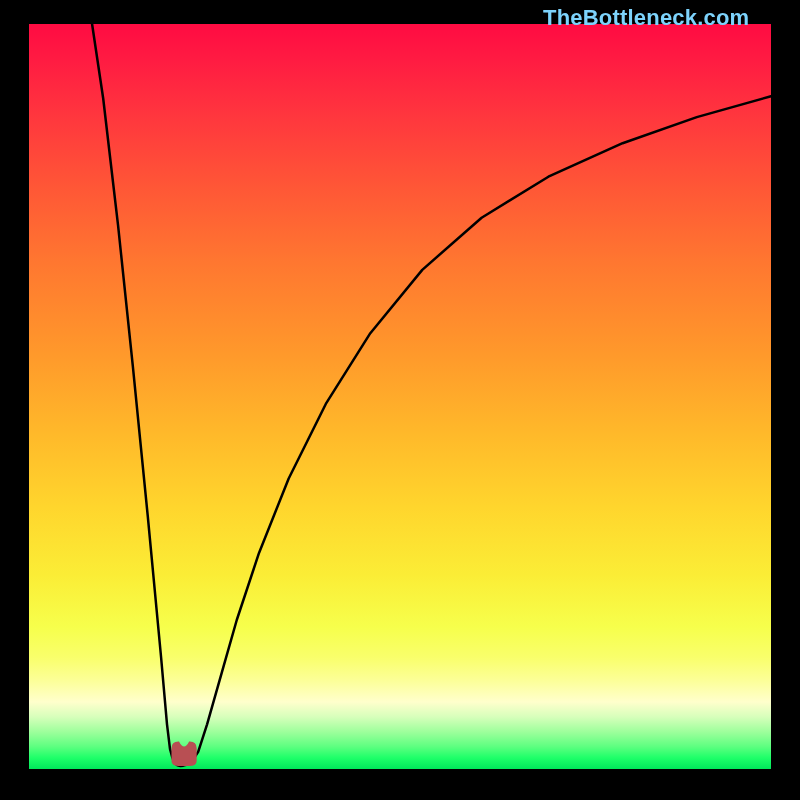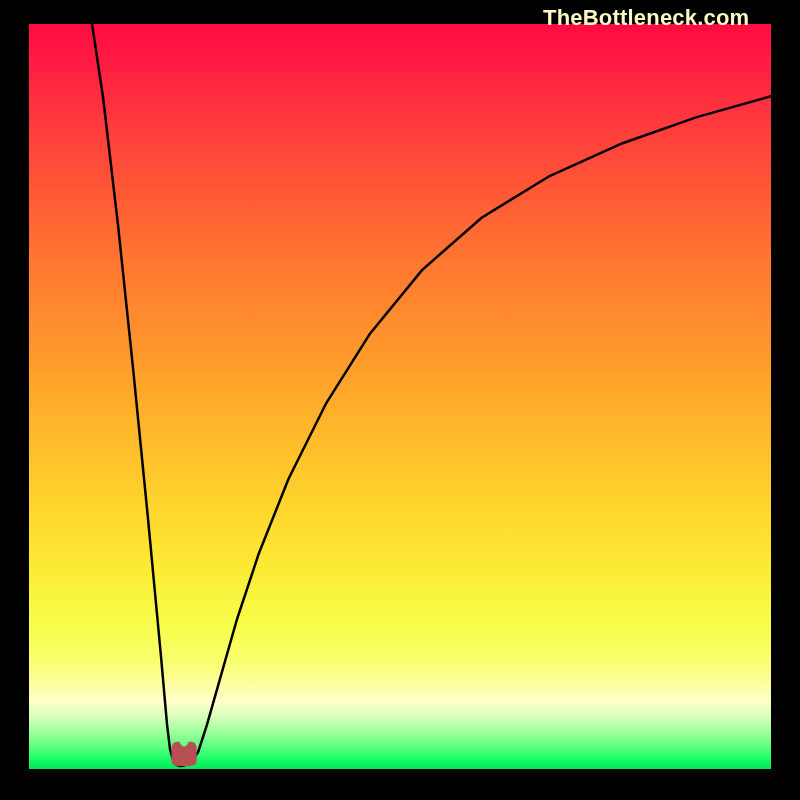--- a/index.html
+++ b/index.html
@@ -35,21 +35,21 @@
       #5dff80 97%,
       #1eff69 98.5%,
       #00e75a 100%
     );
   }
   .bottom-black {
     background: #000;
   }
   .watermark {
     position: absolute;
-    color: #fef9c3;
+    color: #7dd3fc;
     font-weight: 600;
     letter-spacing: 0.2px;
     white-space: nowrap;
   }
   svg.curve-layer {
     position: absolute;
     top: 0;
     left: 0;
   }
 </style>

